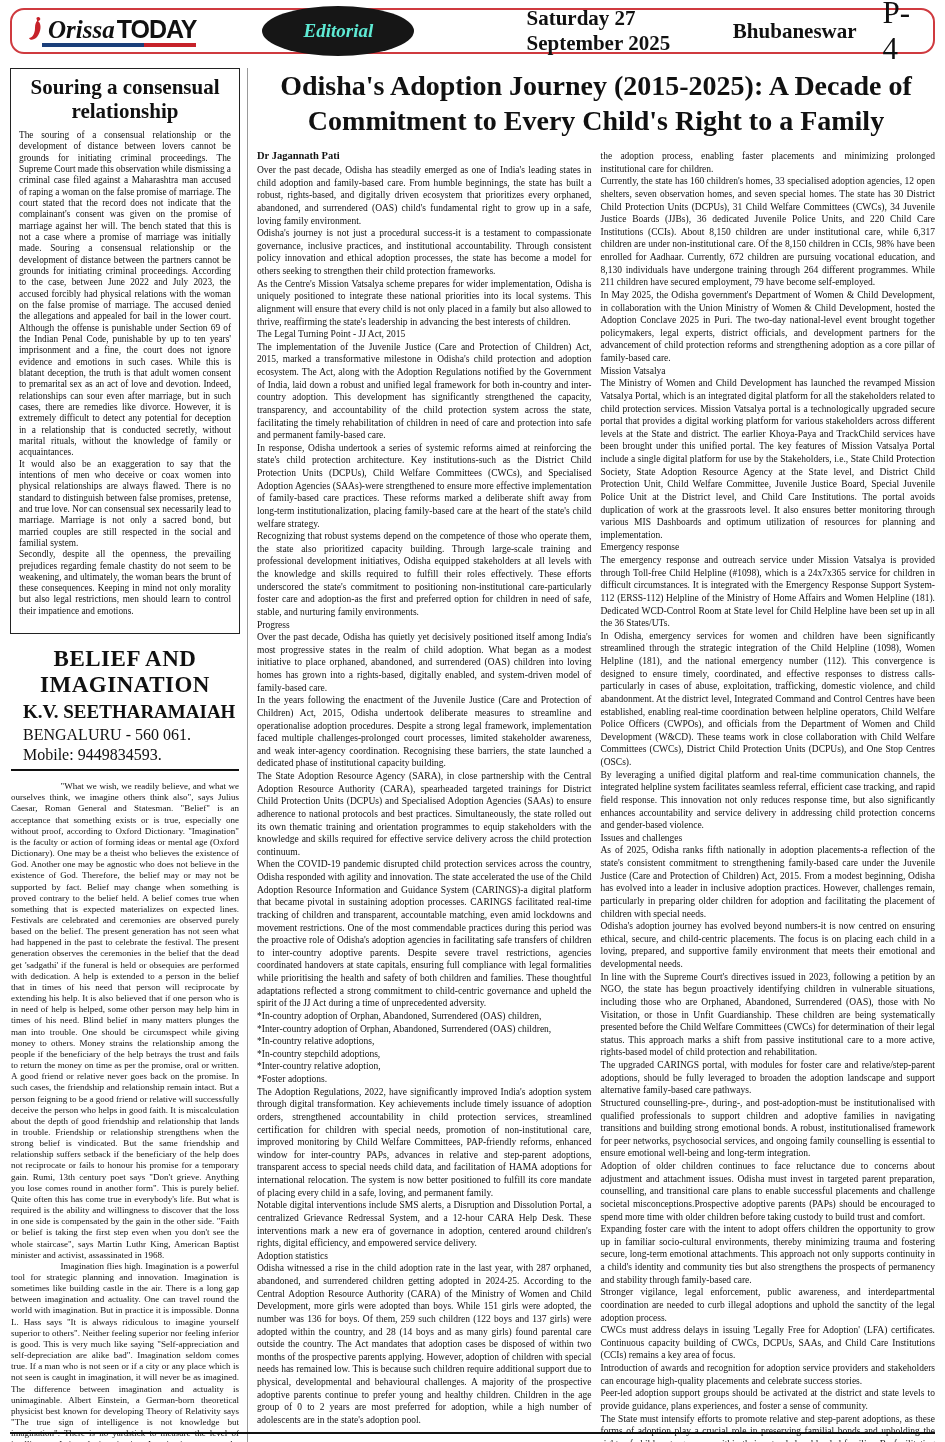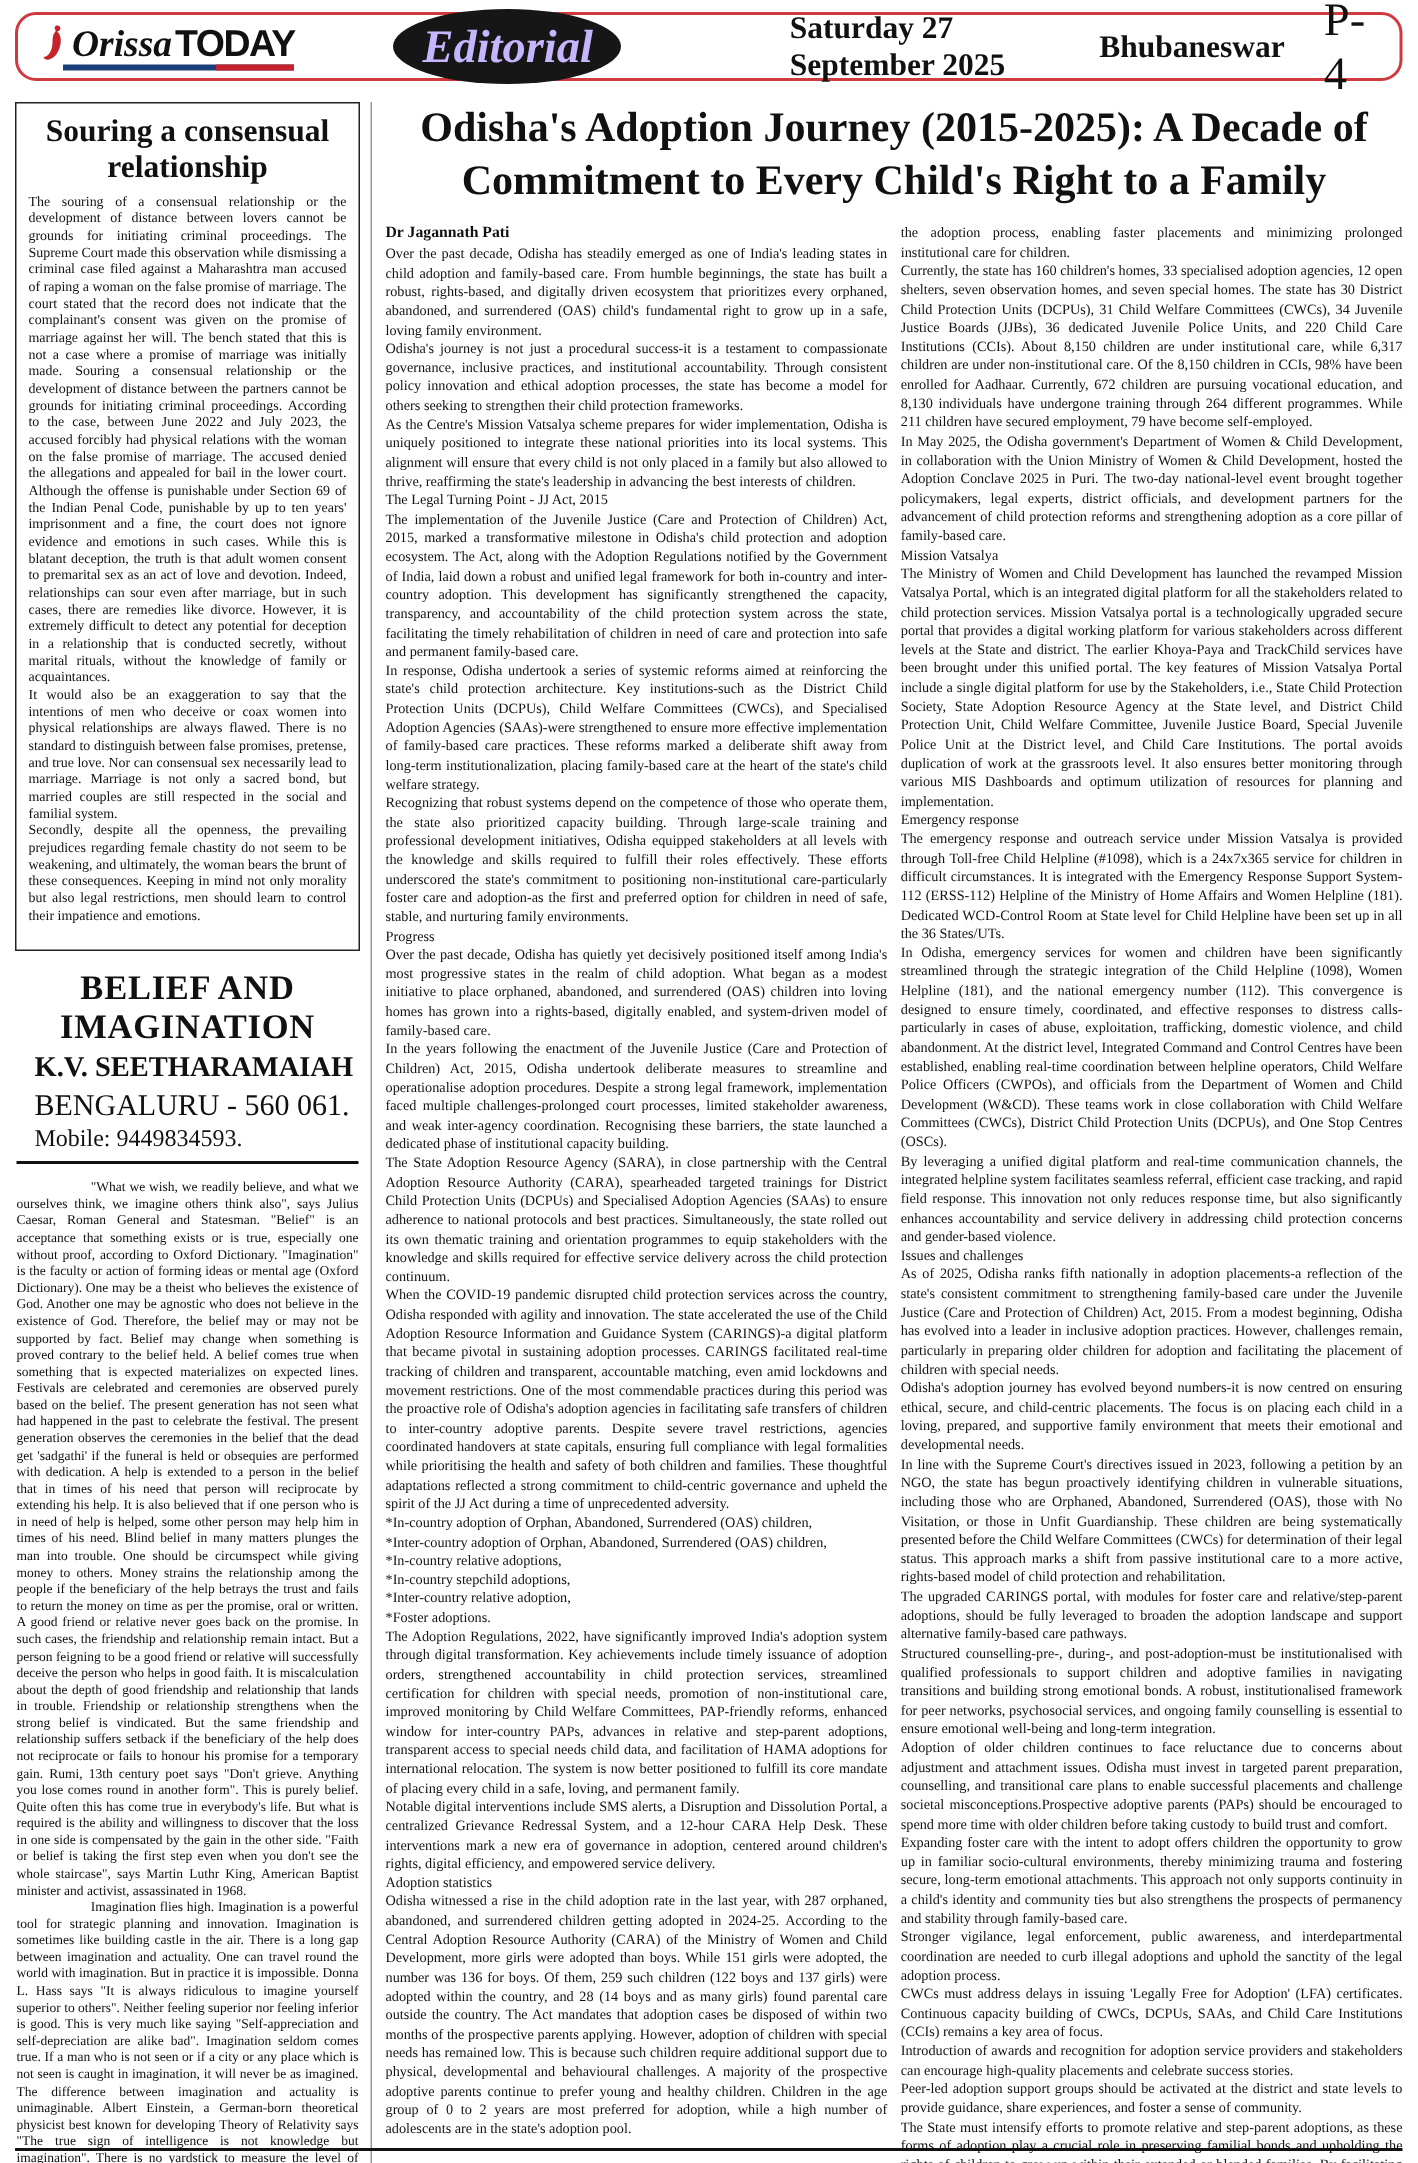--- a/index.html
+++ b/index.html
@@ -16,42 +16,42 @@
     height:46px;display:flex;align-items:center;
     padding:0 16px;box-sizing:border-box;background:#fff;
   }
   .logo{display:flex;align-items:flex-end;gap:2px;position:relative;padding-bottom:5px;}
   .logo .pepper{width:18px;height:26px;display:block;}
   .logo .orissa{font-style:italic;font-weight:bold;font-size:25px;line-height:1;}
   .logo .today{font-family:"Liberation Sans",sans-serif;font-weight:bold;font-size:25px;line-height:1;letter-spacing:-1px;}
   .logo-bars{position:absolute;left:14px;right:0;bottom:0;height:4px;background:#1b3f7a;}
   .logo-bars .red-seg{position:absolute;right:0;top:0;height:100%;width:34%;background:#c6222a;}
   .badge{
-    margin-left:66px;background:#161616;color:#c4b5fd;
+    margin-left:66px;background:#161616;color:#5eead4;
     width:152px;height:50px;border-radius:50%;
     display:flex;align-items:center;justify-content:center;
-    font-size:31px;font-style:italic;font-weight:bold;flex:none;
+    font-size:19px;font-style:italic;font-weight:bold;flex:none;
   }
   .hdr-date{margin-left:112px;font-weight:bold;font-size:21px;}
   .hdr-city{margin-left:auto;font-weight:bold;font-size:21px;}
   .hdr-page{margin-left:26px;font-size:31px;}
 
   
   .content{display:flex;margin-top:14px;align-items:stretch;}
   .left-col{width:230px;flex:none;padding-right:7px;border-right:1px solid #999;}
   .main-col{flex:1;padding-left:9px;min-width:0;}
 
   
   .box1{border:1.5px solid #222;padding:5px 8px 16px 8px;}
   .box1 h2{font-size:21px;text-align:center;line-height:1.12;margin:2px 0 7px 0;font-weight:bold;}
   .box1 p{font-size:9.3px;line-height:1.22;text-align:justify;margin:0;}
   .belief{margin-top:12px;padding:0 1px;}
   .belief h2{font-size:23px;text-align:center;margin:4px 0 3px 0;font-weight:bold;letter-spacing:.5px;}
   .belief .author{font-size:19px;font-weight:bold;margin:0 0 3px 12px;}
-  .belief .loc{font-size:20px;margin:0 0 2px 12px;}
+  .belief .loc{font-size:16px;margin:0 0 2px 12px;}
   .belief .mob{font-size:16px;margin:0 0 5px 12px;}
   .belief hr{border:none;border-top:2.5px solid #111;margin:2px 0 10px 0;}
   .belief-body p{font-size:9px;line-height:1.24;text-align:justify;margin:0;text-indent:5.5em;}
 
   
   .headline{font-size:28px;font-weight:bold;text-align:center;line-height:1.25;margin:0 4px 12px 4px;}
   .cols{display:flex;gap:9px;}
   .col{flex:1;min-width:0;}
   .byline{font-size:10.5px;font-weight:bold;margin:0 0 3px 0;}
   .col p{font-size:9.5px;line-height:1.33;text-align:justify;margin:0;}
@@ -150,21 +150,21 @@
               <p>As of 2025, Odisha ranks fifth nationally in adoption placements-a reflection of the state's consistent commitment to strengthening family-based care under the Juvenile Justice (Care and Protection of Children) Act, 2015. From a modest beginning, Odisha has evolved into a leader in inclusive adoption practices. However, challenges remain, particularly in preparing older children for adoption and facilitating the placement of children with special needs.</p>
               <p>Odisha's adoption journey has evolved beyond numbers-it is now centred on ensuring ethical, secure, and child-centric placements. The focus is on placing each child in a loving, prepared, and supportive family environment that meets their emotional and developmental needs.</p>
               <p>In line with the Supreme Court's directives issued in 2023, following a petition by an NGO, the state has begun proactively identifying children in vulnerable situations, including those who are Orphaned, Abandoned, Surrendered (OAS), those with No Visitation, or those in Unfit Guardianship. These children are being systematically presented before the Child Welfare Committees (CWCs) for determination of their legal status. This approach marks a shift from passive institutional care to a more active, rights-based model of child protection and rehabilitation.</p>
               <p>The upgraded CARINGS portal, with modules for foster care and relative/step-parent adoptions, should be fully leveraged to broaden the adoption landscape and support alternative family-based care pathways.</p>
               <p>Structured counselling-pre-, during-, and post-adoption-must be institutionalised with qualified professionals to support children and adoptive families in navigating transitions and building strong emotional bonds. A robust, institutionalised framework for peer networks, psychosocial services, and ongoing family counselling is essential to ensure emotional well-being and long-term integration.</p>
               <p>Adoption of older children continues to face reluctance due to concerns about adjustment and attachment issues. Odisha must invest in targeted parent preparation, counselling, and transitional care plans to enable successful placements and challenge societal misconceptions.Prospective adoptive parents (PAPs) should be encouraged to spend more time with older children before taking custody to build trust and comfort.</p>
               <p>Expanding foster care with the intent to adopt offers children the opportunity to grow up in familiar socio-cultural environments, thereby minimizing trauma and fostering secure, long-term emotional attachments. This approach not only supports continuity in a child's identity and community ties but also strengthens the prospects of permanency and stability through family-based care.</p>
               <p>Stronger vigilance, legal enforcement, public awareness, and interdepartmental coordination are needed to curb illegal adoptions and uphold the sanctity of the legal adoption process.</p>
               <p>CWCs must address delays in issuing 'Legally Free for Adoption' (LFA) certificates. Continuous capacity building of CWCs, DCPUs, SAAs, and Child Care Institutions (CCIs) remains a key area of focus.</p>
               <p>Introduction of awards and recognition for adoption service providers and stakeholders can encourage high-quality placements and celebrate success stories.</p>
-              <p>Peer-led adoption support groups should be activated at the district and state levels to provide guidance, share experiences, and foster a sense of community.</p>
+              <p>Peer-led adoption support groups should be activated at the district and state levels to provide guidance, plans experiences, and foster a sense of community.</p>
               <p>The State must intensify efforts to promote relative and step-parent adoptions, as these forms of adoption play a crucial role in preserving familial bonds and upholding the rights of children to grow up within their extended or blended families. By facilitating legal recognition of such relationships, the State reinforces emotional continuity, inheritance rights, and the security of care for children in familiar environments.</p>
             </div>
 
         </div>
       </div>
     </div>
 
   </div>
 </div>
 

